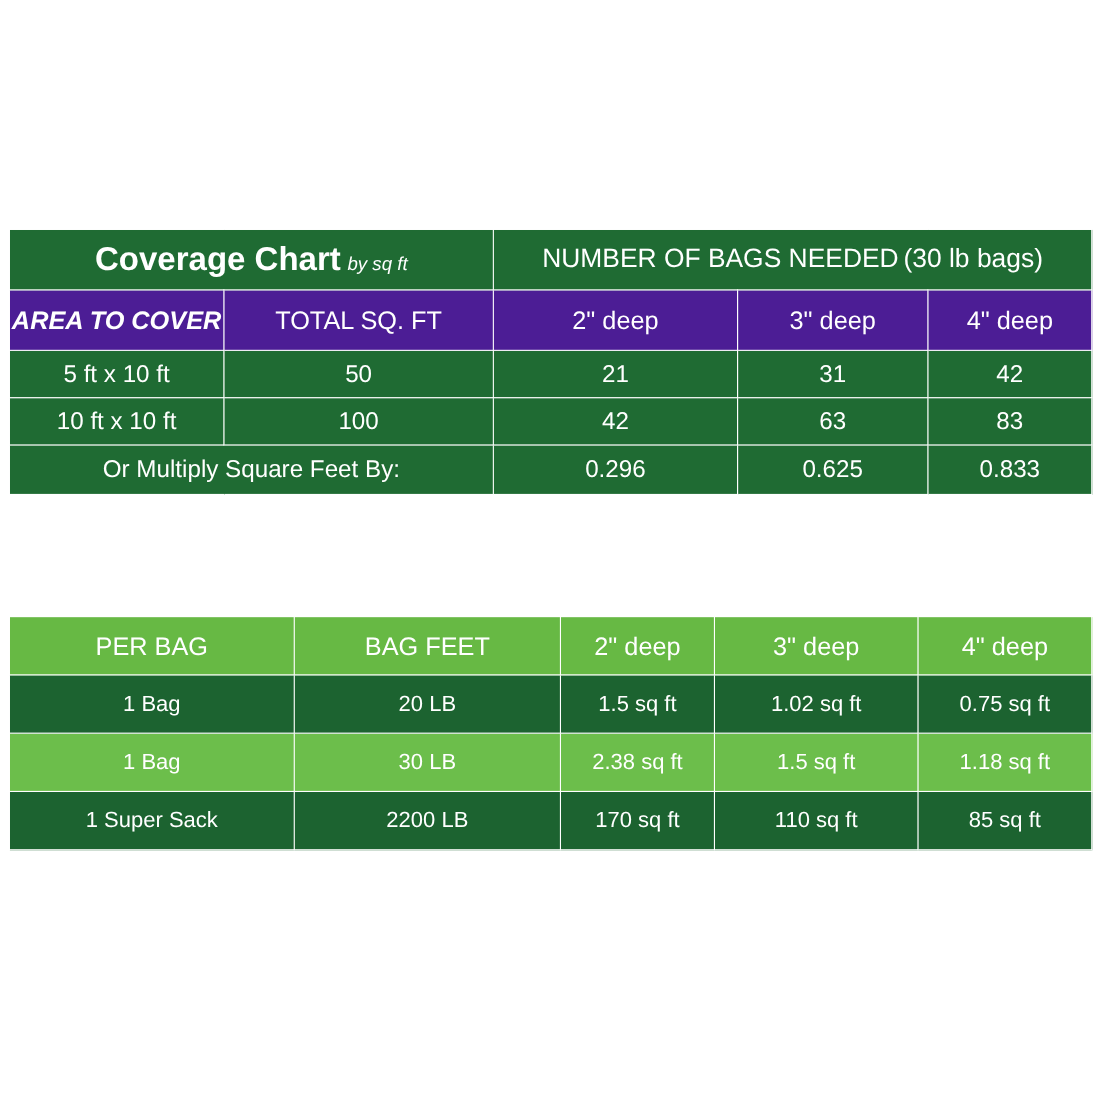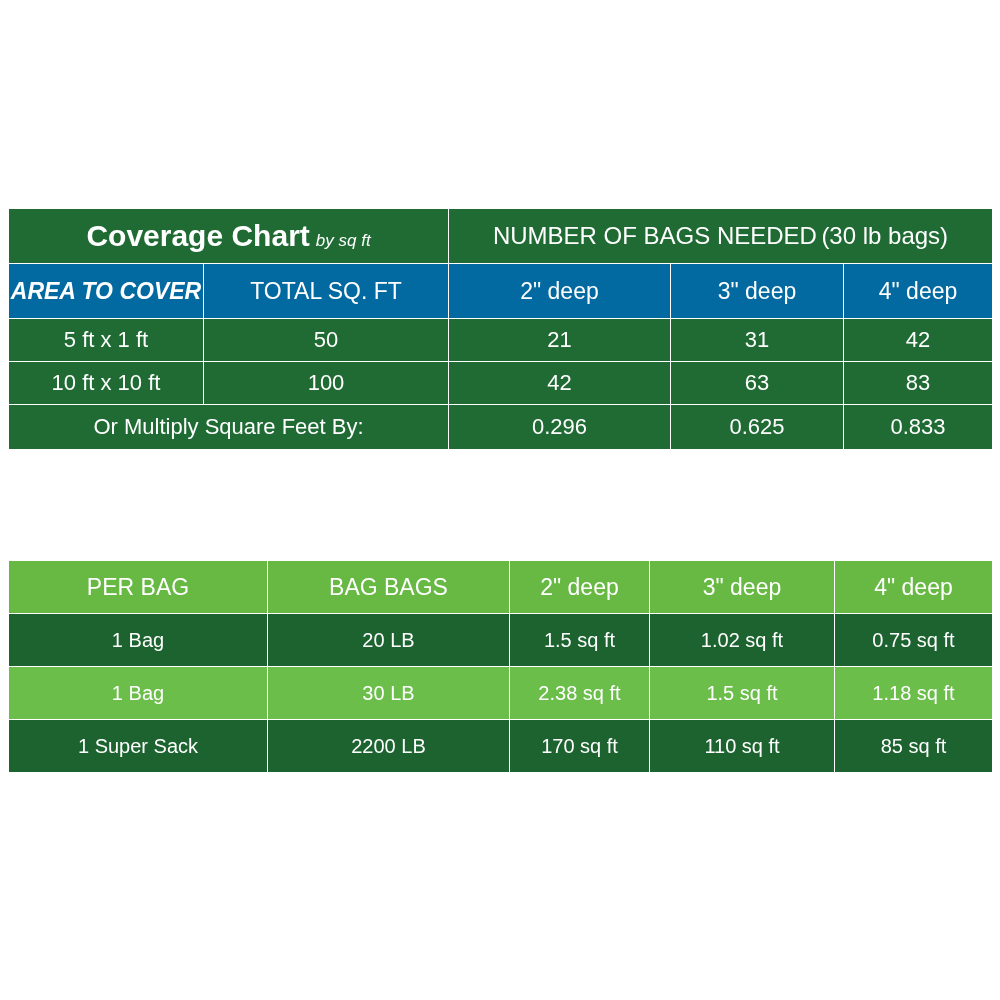--- a/index.html
+++ b/index.html
@@ -34,21 +34,21 @@
     border: 1px solid #ffffff;
     text-align: center;
     vertical-align: middle;
     color: #ffffff;
     padding: 0;
   }
 
   
   .dark   { background: #1f6b33; }
   .darker { background: #1c6330; }
-  .mid    { background: #0369a1; }
+  .mid    { background: #4c1d95; }
   .light  { background: #6cbe4b; }
   .light2 { background: #67b944; }
 
   
   #chart1 .titlerow td { height: 54px; }
   #chart1 .subhead td { height: 54px; font-size: 23px; }
   #chart1 .datarow td { height: 42px; font-size: 22px; }
   #chart1 .multrow td { height: 44px; font-size: 22px; }
 
   .title-main {
@@ -115,21 +115,21 @@
 
         <tr class="subhead">
           <td class="mid cap-italic pad-left">AREA TO COVER</td>
           <td class="mid cap">TOTAL SQ. FT</td>
           <td class="mid cap">2" deep</td>
           <td class="mid cap">3" deep</td>
           <td class="mid cap">4" deep</td>
         </tr>
 
         <tr class="datarow">
-          <td class="dark">5 ft x 1 ft</td>
+          <td class="dark">5 ft x 10 ft</td>
           <td class="dark">50</td>
           <td class="dark">21</td>
           <td class="dark">31</td>
           <td class="dark">42</td>
         </tr>
 
 
         <tr class="datarow">
           <td class="dark">10 ft x 10 ft</td>
           <td class="dark">100</td>
@@ -155,21 +155,21 @@
         <col style="width:259px">
         <col style="width:242px">
         <col style="width:140px">
         <col style="width:185px">
         <col style="width:158px">
       </colgroup>
       <tbody>
 
         <tr class="subhead">
           <td class="light2 cap">PER BAG</td>
-          <td class="light2 cap">BAG BAGS</td>
+          <td class="light2 cap">BAG FEET</td>
           <td class="light2 cap">2" deep</td>
           <td class="light2 cap">3" deep</td>
           <td class="light2 cap">4" deep</td>
         </tr>
 
         <tr class="datarow">
           <td class="darker">1 Bag</td>
           <td class="darker">20 LB</td>
           <td class="darker">1.5 sq ft</td>
           <td class="darker">1.02 sq ft</td>

